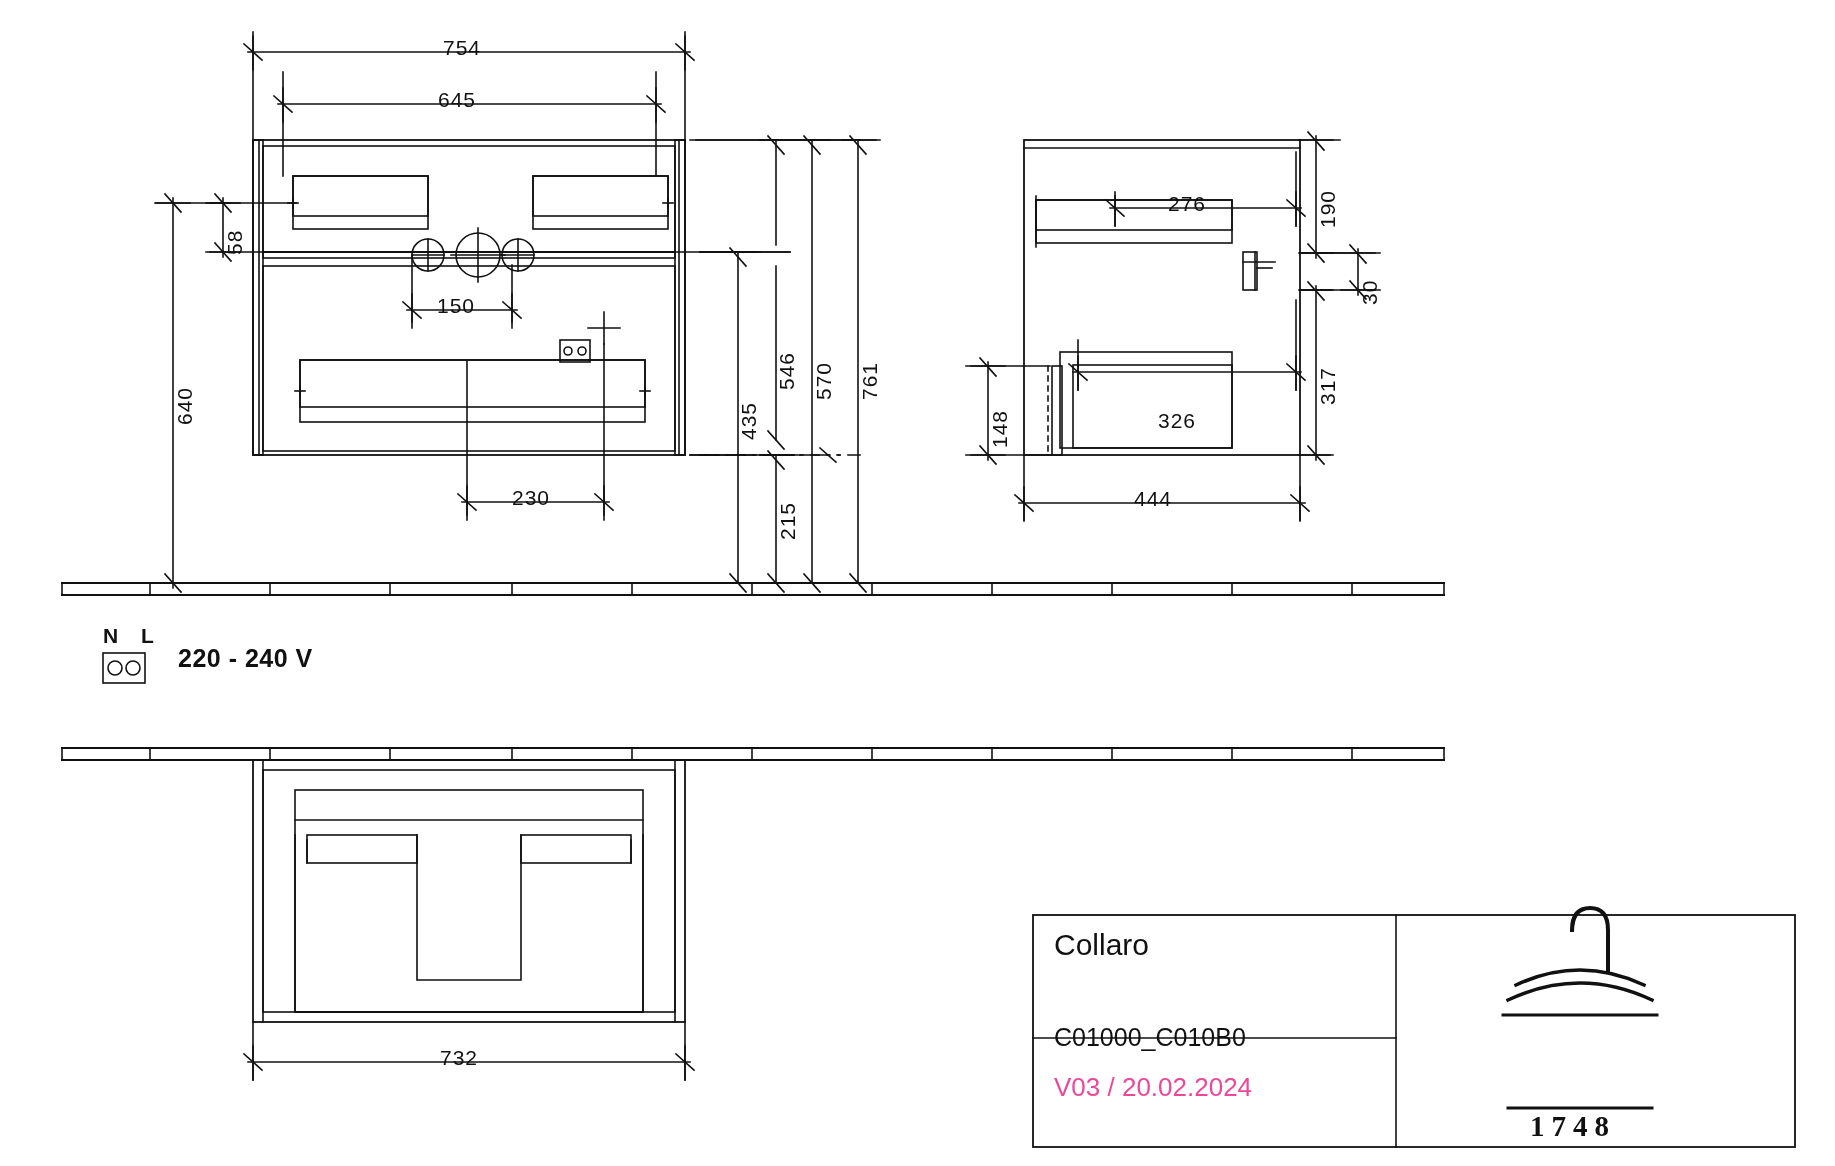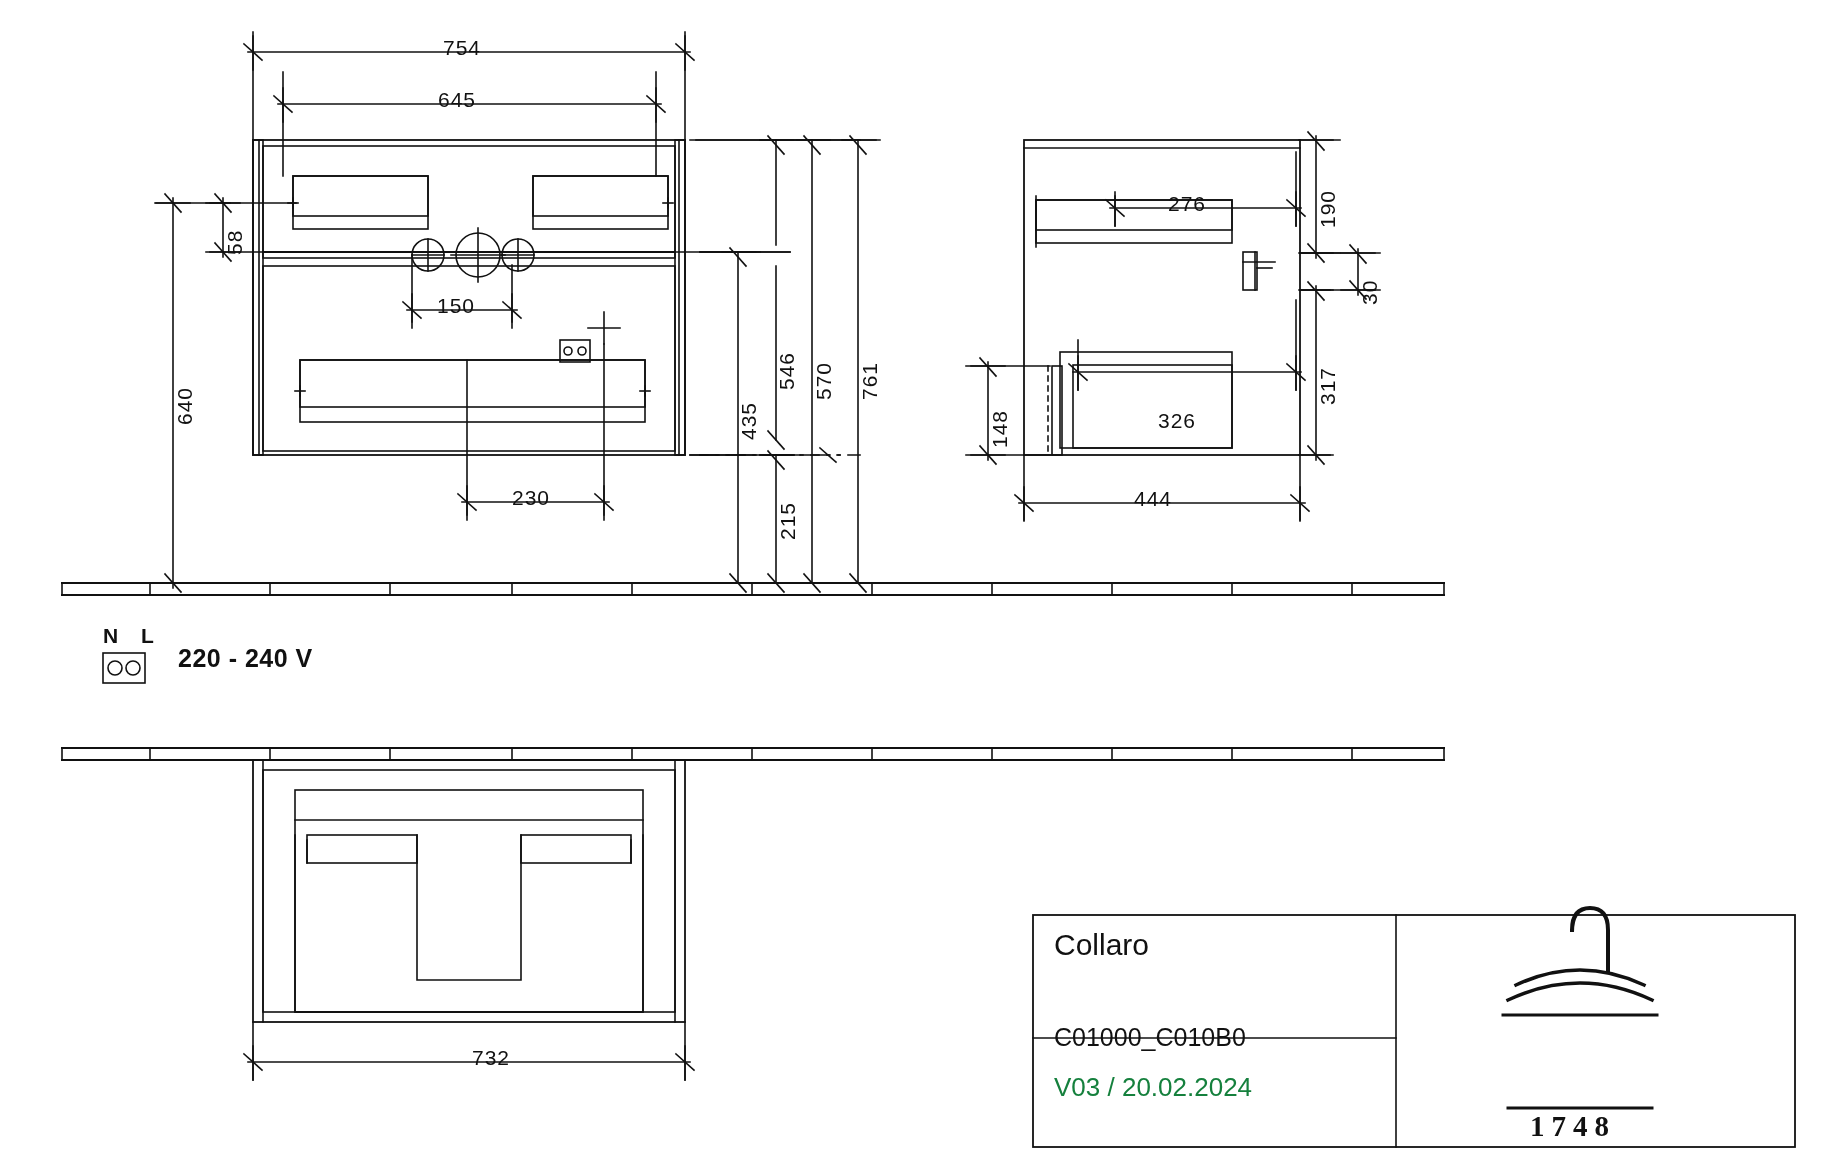--- a/index.html
+++ b/index.html
@@ -5,21 +5,21 @@
   html,body{margin:0;padding:0;background:#ffffff;}
   body{width:1835px;height:1166px;position:relative;font-family:"Liberation Sans",sans-serif;color:#1a1a1a;overflow:hidden;}
   .stage{position:absolute;left:0;top:0;width:1534px;height:1166px;}
   svg.draw{position:absolute;left:0;top:0;width:1835px;height:1166px;}
   .dimtxt{position:absolute;font-size:21px;letter-spacing:1px;color:#111;white-space:nowrap;}
   .dimtxt.v{transform-origin:left top;}
   .volt{position:absolute;font-size:25px;font-weight:bold;letter-spacing:.5px;color:#111;text-align:right;}
   .nl{position:absolute;font-size:21px;font-weight:bold;letter-spacing:6px;color:#111;}
   .tb-title{position:absolute;font-size:30px;color:#111;}
   .tb-code{position:absolute;font-size:25px;color:#111;}
-  .tb-ver{position:absolute;font-size:26px;color:#15803d;text-align:right;}
+  .tb-ver{position:absolute;font-size:26px;color:#ec4899;text-align:right;}
   .brand{position:absolute;font-size:44px;font-weight:bold;letter-spacing:0px;color:#111;font-family:"Liberation Serif",serif;}
   .brandyear{position:absolute;font-size:29px;font-weight:bold;letter-spacing:7px;color:#111;font-family:"Liberation Serif",serif;}
 </style>
 </head>
 <body>
 
 <div class="stage">
 
 <svg class="draw" viewBox="0 0 1835 1166">
   <g stroke="#111" fill="none" stroke-width="1.6" stroke-linecap="square">
@@ -318,21 +318,21 @@
 <div class="dimtxt v" style="left:858px;top:400px;transform:rotate(-90deg);">761</div>
 
 <div class="dimtxt" style="left:1168px;top:192px;">276</div>
 <div class="dimtxt" style="left:1158px;top:372px;margin-top:37px;">326</div>
 <div class="dimtxt v" style="left:1316px;top:228px;transform:rotate(-90deg);">190</div>
 <div class="dimtxt v" style="left:1358px;top:305px;transform:rotate(-90deg);">30</div>
 <div class="dimtxt v" style="left:1316px;top:405px;transform:rotate(-90deg);">317</div>
 <div class="dimtxt v" style="left:988px;top:448px;transform:rotate(-90deg);">148</div>
 <div class="dimtxt" style="left:1134px;top:487px;">444</div>
 
-<div class="dimtxt" style="left:440px;top:1046px;margin-left:32px;">732</div>
+<div class="dimtxt" style="left:440px;top:1046px;">732</div>
 
 <div class="nl" style="left:103px;top:624px;">N</div>
 <div class="nl" style="left:141px;top:624px;">L</div>
 <div class="volt" style="left:178px;top:644px;">220 - 240 V</div>
 
 <div class="tb-title" style="left:1054px;top:928px;">Collaro</div>
 <div class="tb-code" style="left:1054px;top:980px;margin-top:43px;">C01000_C010B0</div>
 <div class="tb-ver" style="left:1054px;top:1072px;">V03 / 20.02.2024</div>
 <div class="brandyear" style="left:1530px;top:1110px;">1748</div>
 

